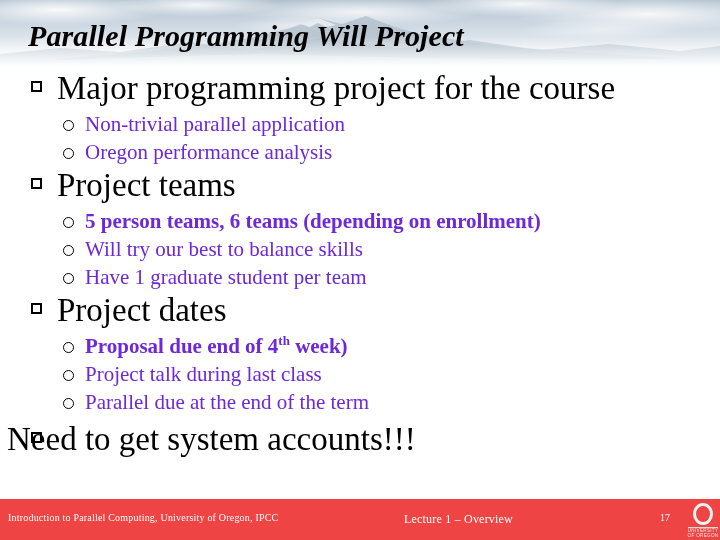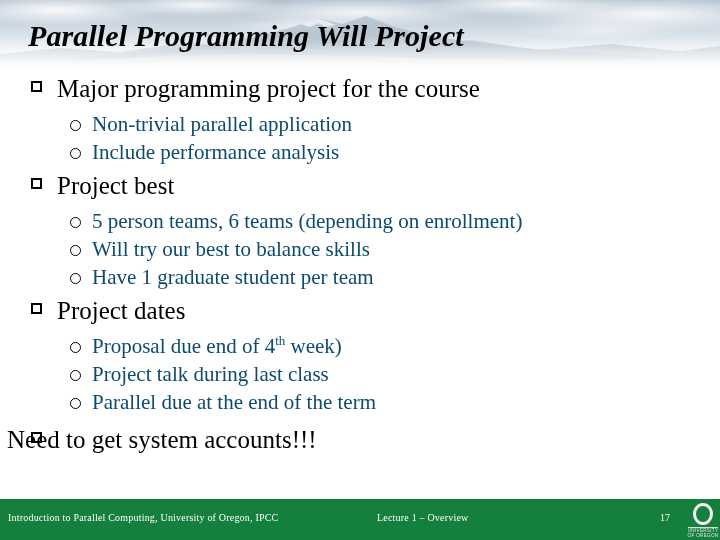--- a/index.html
+++ b/index.html
@@ -111,44 +111,43 @@
     left: 0;
     top: 70px;
     width: 720px;
     height: 425px;
   }
 
   
   .lvl1 {
     position: relative;
     padding-left: 57px;
-    font-size: 25px;
+    font-size: 33px;
     line-height: 29px;
     color: #000000;
     white-space: nowrap;
   }
   .lvl1 .marker {
     position: absolute;
     left: 31px;
     top: 7px;
     width: 11px;
     height: 11px;
     border: 2px solid #000000;
     box-sizing: border-box;
   }
 
   
   .lvl2 {
     position: relative;
     padding-left: 85px;
     font-size: 21px;
     line-height: 25px;
-    color: #0c4a6e;
-    white-space: nowrap;
-    margin-left: 7px;
+    color: #6d28d9;
+    white-space: nowrap;
   }
   .lvl2 .marker {
     position: absolute;
     left: 63px;
     top: 8px;
     width: 11px;
     height: 11px;
     border: 1.6px solid #000000;
     border-radius: 50%;
     box-sizing: border-box;
@@ -157,48 +156,48 @@
   .sup {
     font-size: 13px;
     vertical-align: super;
     line-height: 0;
   }
 
   
   .g1 { margin-top: 4px; }
   .g2 { margin-top: 9px; }
   .g3 { margin-top: 6px; }
-  .g4 { margin-top: 9px; }
+  .g4 { margin-top: 9px; font-weight: bold; }
   .g5 { margin-top: 6px; }
   .g6 { margin-top: 10px; padding-left: 7px; }
   .gsub { margin-top: 3px; }
 
   
   .footer {
     position: absolute;
     left: 0;
     top: 499px;
     width: 720px;
     height: 41px;
-    background: #15803d;
+    background: #ef4444;
   }
   .footer-left {
     position: absolute;
     left: 8px;
     top: 13px;
     font-size: 10px;
     color: #ffffff;
     letter-spacing: 0.2px;
     white-space: nowrap;
   }
   .footer-center {
     position: absolute;
-    left: 377px;
+    left: 404px;
     top: 13px;
-    font-size: 10px;
+    font-size: 12px;
     color: #ffffff;
     letter-spacing: 0.2px;
     white-space: nowrap;
   }
   .footer-page {
     position: absolute;
     left: 660px;
     top: 13px;
     width: 20px;
     text-align: left;
@@ -272,27 +271,27 @@
       <span>Major programming project for the course</span>
     </div>
 
     <div class="lvl2 g2">
       <span class="marker"></span>
       <span>Non-trivial parallel application</span>
     </div>
 
     <div class="lvl2 gsub">
       <span class="marker"></span>
-      <span>Include performance analysis</span>
+      <span>Oregon performance analysis</span>
     </div>
 
 
     <div class="lvl1 g3">
       <span class="marker"></span>
-      <span>Project best</span>
+      <span>Project teams</span>
     </div>
 
     <div class="lvl2 g4">
       <span class="marker"></span>
       <span>5 person teams, 6 teams (depending on enrollment)</span>
     </div>
 
     <div class="lvl2 gsub">
       <span class="marker"></span>
       <span>Will try our best to balance skills</span>

